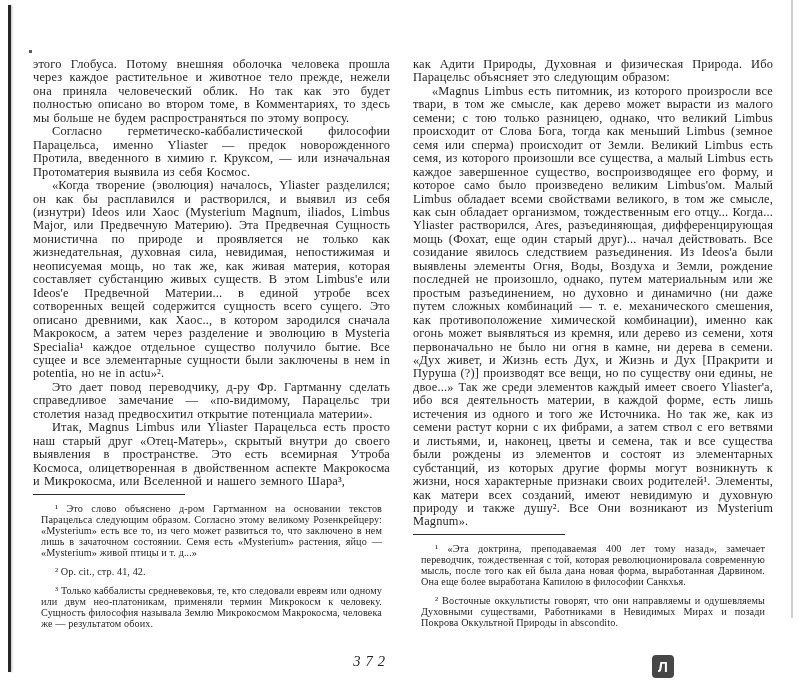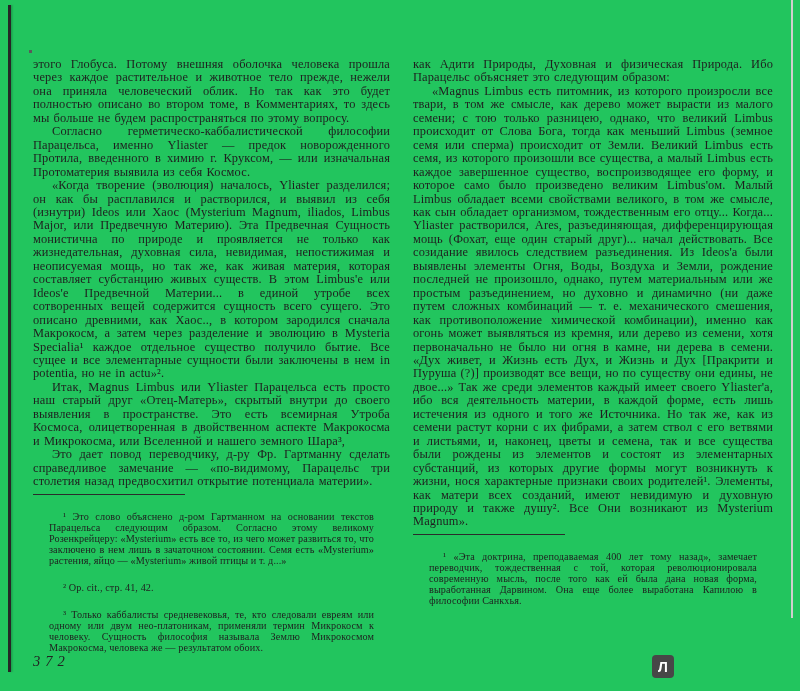--- a/index.html
+++ b/index.html
@@ -1,19 +1,19 @@
 <!DOCTYPE html>
 <html lang="ru"><head>
 <meta charset="utf-8">
 <style>
   html,body{margin:0;padding:0;}
   body{width:800px;height:691px;background:#e9e9e7;}
   .scan{
     position:relative;width:800px;height:691px;overflow:hidden;
-    background:#22c55e;color:#1f1f1f;
+    background:#ffffff;color:#1f1f1f;
     font-family:"Liberation Serif", serif;
   }
   .edge-left{
     position:absolute;left:8px;top:5px;width:2.5px;height:667px;
     background:#262626;box-shadow:1.5px 0 1.5px rgba(0,0,0,0.18);
   }
   .edge-right{
     position:absolute;left:791px;top:0;width:2px;height:618px;
     background:#cfcfcd;
   }
@@ -25,25 +25,25 @@
     margin:0;font-size:12.4px;line-height:13.45px;text-align:justify;
     letter-spacing:0.15px;word-spacing:0.9px;
   }
   .para.indent{text-indent:19px;}
   .para.italic{}
   .footnote-rule{
     width:152px;height:0;border:0;border-top:1.3px solid #2b2b2b;
     margin:5px 0 4px 0;
   }
   .footnote{
-    margin:16px;font-size:10.2px;line-height:11px;text-align:justify;
+    margin:8px;font-size:10.2px;line-height:11px;text-align:justify;
     text-indent:14px;letter-spacing:0.1px;
   }
   .page-number{
-    position:absolute;left:0;width:100%;text-align:left;
+    position:absolute;left:0;width:100%;text-align:right;
     font-style:italic;font-size:14.5px;letter-spacing:5px;color:#222;
   }
   .page.left .page-number{top:595px;}
   .page.right .page-number{top:587px;}
   .watermark{
     position:absolute;left:652px;top:655px;width:22px;height:23px;
     border-radius:4px;display:flex;align-items:center;justify-content:center;
   }
   .watermark span{
     font-family:"Liberation Sans", sans-serif;font-weight:bold;
@@ -56,39 +56,40 @@
 <div class="scan">
   <div class="edge-left"></div>
   <div class="edge-right"></div>
   <div class="speck"></div>
 
   <section class="page left">
     <div class="body-text">
         <p class="para">этого Глобуса. Потому внешняя оболочка человека прошла через каждое растительное и животное тело прежде, нежели она приняла человеческий облик. Но так как это будет полностью описано во втором томе, в Комментариях, то здесь мы больше не будем распространяться по этому вопросу.</p>
         <p class="para indent">Согласно герметическо-каббалистической философии Парацельса, именно Yliaster — предок новорожденного Протила, введенного в химию г. Круксом, — или изначальная Протоматерия выявила из себя Космос.</p>
         <p class="para italic indent">«Когда творение (эволюция) началось, Yliaster разделился; он как бы расплавился и растворился, и выявил из себя (изнутри) Ideos или Хаос (Mysterium Magnum, iliados, Limbus Major, или Предвечную Материю). Эта Предвечная Сущность монистична по природе и проявляется не только как жизнедательная, духовная сила, невидимая, непостижимая и неописуемая мощь, но так же, как живая материя, которая составляет субстанцию живых существ. В этом Limbus'е или Ideos'е Предвечной Материи... в единой утробе всех сотворенных вещей содержится сущность всего сущего. Это описано древними, как Хаос.., в котором зародился сначала Макрокосм, а затем через разделение и эволюцию в Mysteria Specialia¹ каждое отдельное существо получило бытие. Все сущее и все элементарные сущности были заключены в нем in potentia, но не in actu»².</p>
+        <p class="para indent">Это дает повод переводчику, д-ру Фр. Гартманну сделать справедливое замечание — «по-видимому, Парацельс три столетия назад предвосхитил открытие потенциала материи».</p>
         <p class="para indent">Итак, Magnus Limbus или Yliaster Парацельса есть просто наш старый друг «Отец-Матерь», скрытый внутри до своего выявления в пространстве. Это есть всемирная Утроба Космоса, олицетворенная в двойственном аспекте Макрокосма и Микрокосма, или Вселенной и нашего земного Шара³,</p>
-        <p class="para indent">Это дает повод переводчику, д-ру Фр. Гартманну сделать справедливое замечание — «по-видимому, Парацельс три столетия назад предвосхитил открытие потенциала материи».</p>
       </div>
     <div class="footnote-rule"></div>
     <div class="footnotes">
         <p class="footnote">¹ Это слово объяснено д-ром Гартманном на основании текстов Парацельса следующим образом. Согласно этому великому Розенкрейцеру: «Mysterium» есть все то, из чего может развиться то, что заключено в нем лишь в зачаточном состоянии. Семя есть «Mysterium» растения, яйцо — «Mysterium» живой птицы и т. д...»</p>
         <p class="footnote">² Op. cit., стр. 41, 42.</p>
         <p class="footnote">³ Только каббалисты средневековья, те, кто следовали евреям или одному или двум нео-платоникам, применяли термин Микрокосм к человеку. Сущность философия называла Землю Микрокосмом Макрокосма, человека же — результатом обоих.</p>
       </div>
     <div class="page-number">372</div>
   </section>
 
   <section class="page right">
     <div class="body-text">
         <p class="para">как Адити Природы, Духовная и физическая Природа. Ибо Парацельс объясняет это следующим образом:</p>
         <p class="para italic indent">«Magnus Limbus есть питомник, из которого произросли все твари, в том же смысле, как дерево может вырасти из малого семени; с тою только разницею, однако, что великий Limbus происходит от Слова Бога, тогда как меньший Limbus (земное семя или сперма) происходит от Земли. Великий Limbus есть семя, из которого произошли все существа, а малый Limbus есть каждое завершенное существо, воспроизводящее его форму, и которое само было произведено великим Limbus'ом. Малый Limbus обладает всеми свойствами великого, в том же смысле, как сын обладает организмом, тождественным его отцу... Когда... Yliaster растворился, Ares, разъединяющая, дифференцирующая мощь (Фохат, еще один старый друг)... начал действовать. Все созидание явилось следствием разъединения. Из Ideos'а были выявлены элементы Огня, Воды, Воздуха и Земли, рождение последней не произошло, однако, путем материальным или же простым разъединением, но духовно и динамично (ни даже путем сложных комбинаций — т. е. механического смешения, как противоположение химической комбинации), именно как огонь может выявляться из кремня, или дерево из семени, хотя первоначально не было ни огня в камне, ни дерева в семени. «Дух живет, и Жизнь есть Дух, и Жизнь и Дух [Пракрити и Пуруша (?)] производят все вещи, но по существу они едины, не двое...» Так же среди элементов каждый имеет своего Yliaster'а, ибо вся деятельность материи, в каждой форме, есть лишь истечения из одного и того же Источника. Но так же, как из семени растут корни с их фибрами, а затем ствол с его ветвями и листьями, и, наконец, цветы и семена, так и все существа были рождены из элементов и состоят из элементарных субстанций, из которых другие формы могут возникнуть к жизни, нося характерные признаки своих родителей¹. Элементы, как матери всех созданий, имеют невидимую и духовную природу и также душу². Все Они возникают из Mysterium Magnum».</p>
       </div>
     <div class="footnote-rule"></div>
     <div class="footnotes">
         <p class="footnote">¹ «Эта доктрина, преподаваемая 400 лет тому назад», замечает переводчик, тождественная с той, которая революционировала современную мысль, после того как ей была дана новая форма, выработанная Дарвином. Она еще более выработана Капилою в философии Санкхья.</p>
+        <p class="footnote">² Восточные оккультисты говорят, что они направляемы и одушевляемы Духовными существами, Работниками в Невидимых Мирах и позади Покрова Оккультной Природы in abscondito.</p>
       </div>
   </section>
 
   <div class="watermark" style="background: rgb(71, 71, 71); color: rgb(255, 255, 255);">
     <span>Л</span>
   </div>
 </div>
 
 </body></html>

